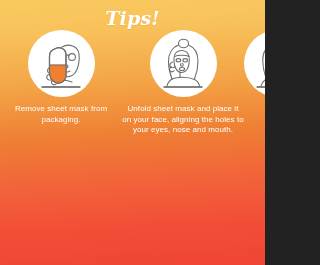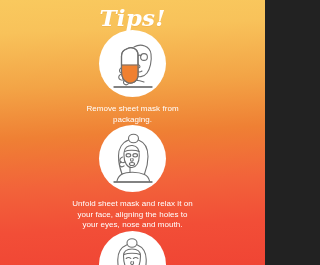--- a/index.html
+++ b/index.html
@@ -28,35 +28,35 @@
   .title {
     position: absolute;
     top: 7px;
     left: 0;
     width: 265px;
     text-align: center;
     color: #ffffff;
     font-family: "DejaVu Serif", serif;
     font-style: italic;
     font-weight: bold;
-    font-size: 23px;
+    font-size: 19px;
     letter-spacing: 0.2px;
     line-height: 22px;
     text-shadow: 0 1px 0 rgba(210,120,40,0.18);
   }
 
   
   .grid {
     position: absolute;
     top: 30px;
     left: 0;
     width: 265px;
     height: 235px;
     display: grid;
-    grid-template-columns: 1fr;
+    grid-template-columns: 1fr 1fr 1fr 1fr;
     grid-template-rows: 1fr 1fr;
   }
   .tip {
     position: relative;
     display: flex;
     flex-direction: column;
     align-items: center;
   }
   .badge {
     width: 67px;
@@ -146,21 +146,21 @@
             <path d="M19.5 28 c-2.3 0.8 -3.2 3 -2.2 4.4 c1 1.4 3.2 1.5 4.6 0.6"></path>
             <path d="M18.2 33 c-1.8 1 -2.2 2.8 -1.2 3.9 c1 1.1 2.9 1 4.1 0"></path>
 
             <path d="M27 38.8 L27 43"></path>
             <path d="M19 45 C24 42.5 35 42.5 41.5 45.5 C44.5 47 46 49.5 46.5 52"></path>
             <path d="M19 45 C16 47 14.5 49.5 14 52"></path>
           </g>
           <path d="M11 53 L49 53" fill="none" stroke="#5a5a5a" stroke-width="1.3" stroke-linecap="round"></path>
         </svg>
       </div>
-      <div class="caption">Unfold sheet mask and relax it on your face, aligning the holes to your eyes, nose and mouth.</div>
+      <div class="caption">Unfold sheet mask and place it on your face, aligning the holes to your eyes, nose and mouth.</div>
     </div>
 
     <div class="tip">
       <div class="badge">
         <svg width="60" height="60" viewBox="0 0 60 60">
           <g fill="none" stroke="#6f6f6f" stroke-width="1.1" stroke-linecap="round" stroke-linejoin="round">
 
             <ellipse cx="29" cy="9" rx="5" ry="4.2"></ellipse>
 
             <path d="M24 10.8 C17.5 13.5 14.5 20 14.8 27 C15 34 16.5 40 18.5 45"></path>

